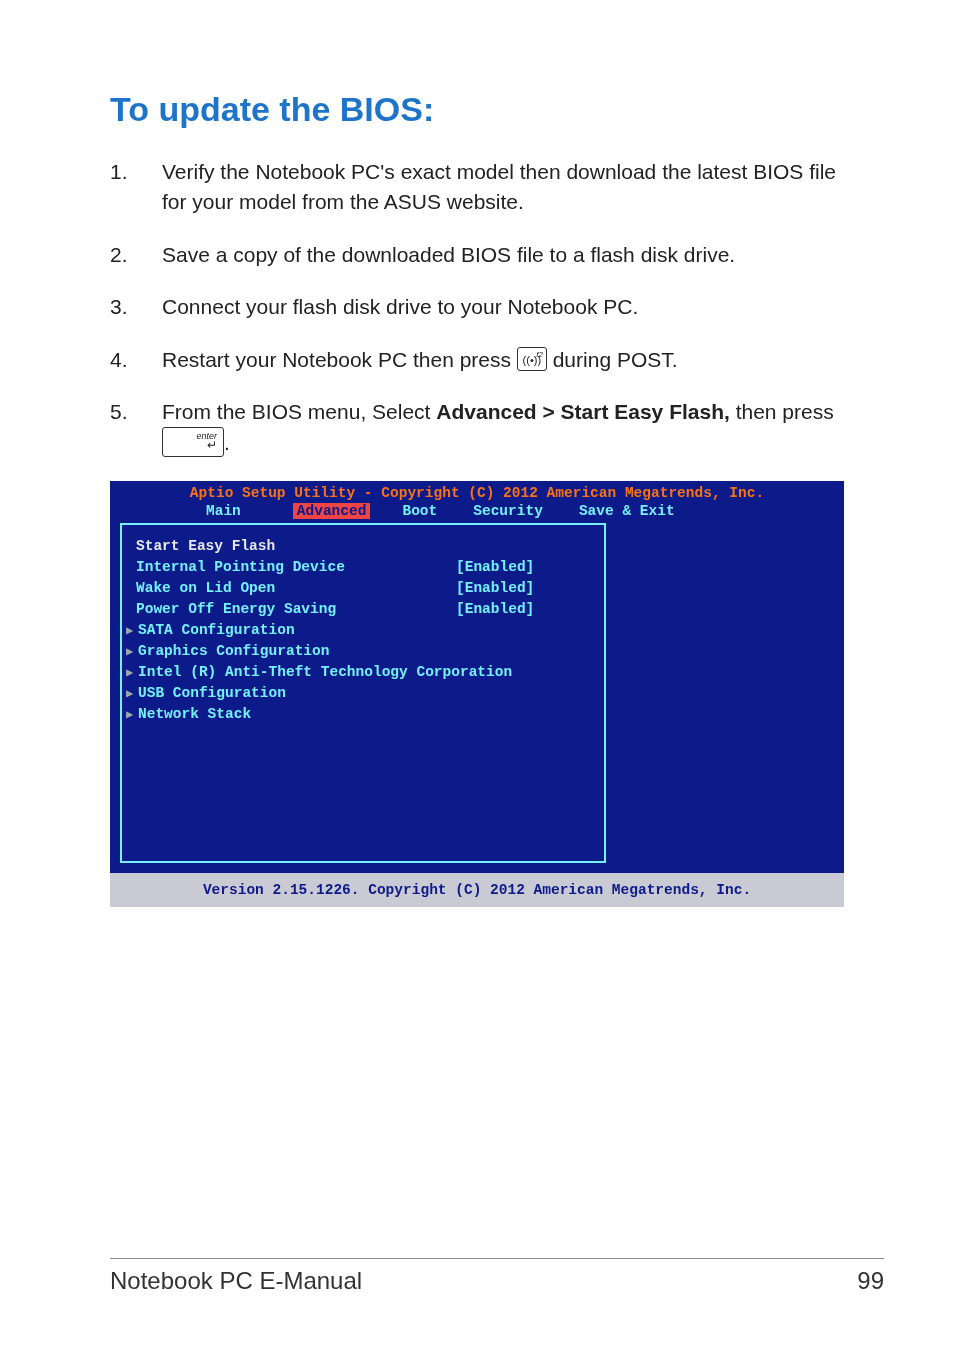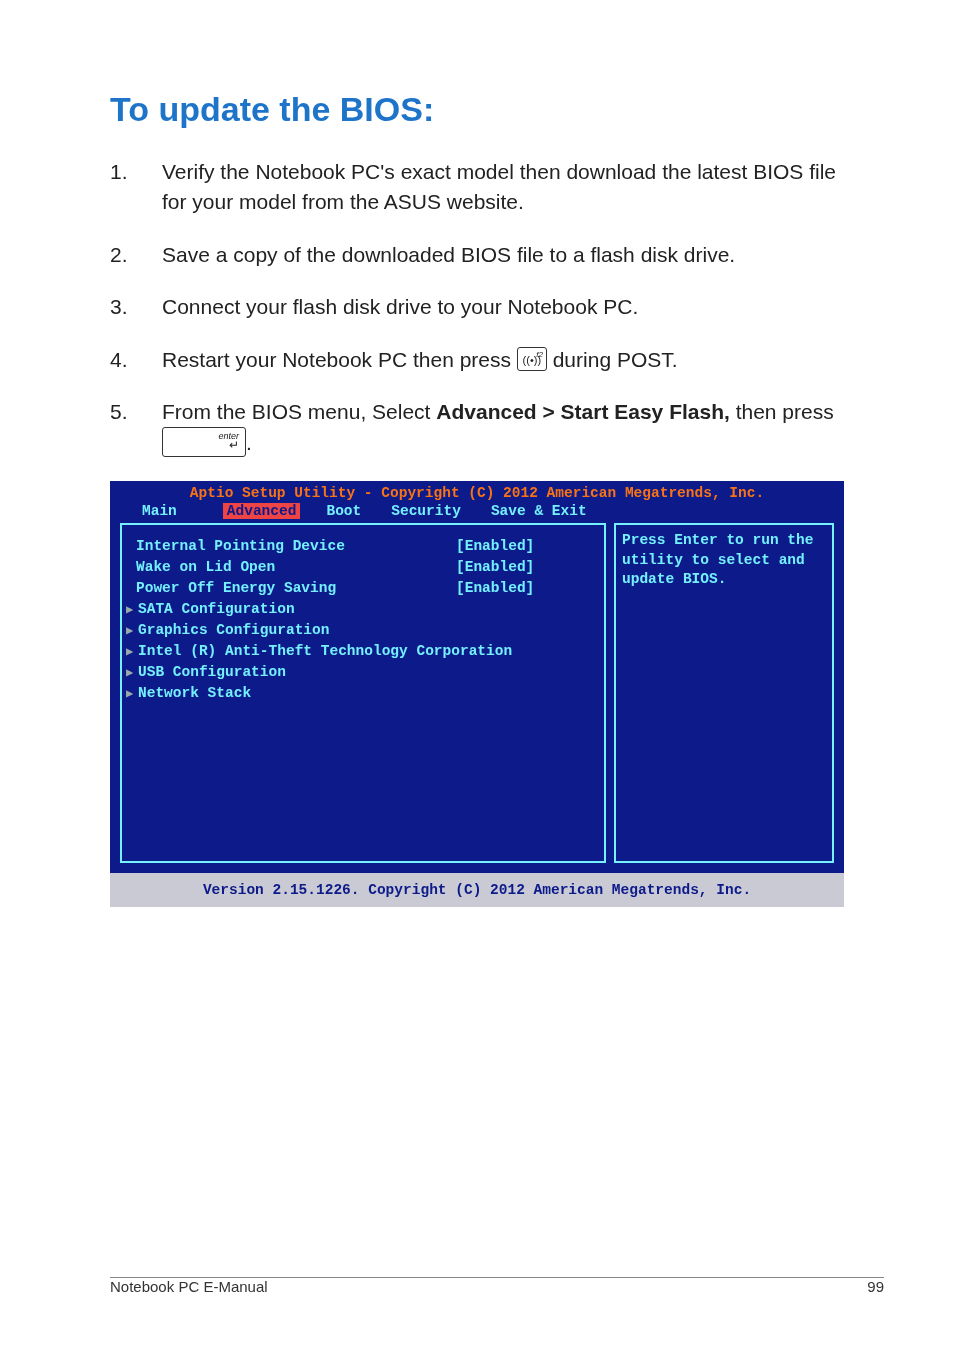--- a/index.html
+++ b/index.html
@@ -48,21 +48,21 @@
       padding: 0 4px;
       font-size: 10px;
       vertical-align: middle;
       position: relative;
       top: -2px;
       background: #fff;
     }
     .keycap.f2 .sup { position: absolute; top: 1px; right: 3px; font-size: 8px; font-style: italic; margin-left: 36px; }
     .keycap.f2 .symbol { font-size: 11px; margin-top: 4px; }
     .keycap.enter {
-      width: 84px;
+      width: 62px;
       height: 30px;
       vertical-align: middle;
     }
     .keycap.enter .lbl { position: absolute; top: 2px; right: 6px; font-size: 9px; font-style: italic; }
     .keycap.enter .arrow { position: absolute; bottom: 2px; right: 6px; font-size: 12px; }
     .bold { font-weight: 700; }
     .bios {
       margin: 12px 0 0 0;
       width: 100%;
       background: #0c1a8a;
@@ -72,22 +72,22 @@
       font-weight: bold;
       position: relative;
     }
     .bios-title {
       text-align: center;
       color: #f97316;
       padding: 4px 0 2px 0;
     }
     .bios-tabs {
       display: flex;
-      gap: 22px;
-      padding: 0 0 4px 28px;
+      gap: 28px;
+      padding: 0 0 4px 92px;
       color: #74f0ff;
     }
     .bios-tabs .tab { padding: 0 4px; }
     .bios-tabs .tab.active { background: #ef4444; color: #0c1a8a; margin-left: 20px; }
     .bios-body {
       display: flex;
       padding: 0 10px 10px 10px;
       gap: 8px;
     }
     .bios-main {
@@ -131,23 +131,24 @@
       text-align: center;
       padding: 9px 0;
       font-weight: bold;
     }
     .page-footer {
       position: absolute;
       left: 110px;
       right: 70px;
       bottom: 50px;
       border-top: 1px solid #888;
+      padding-top: 8px;
       display: flex;
       justify-content: space-between;
-      font-size: 15px;
+      font-size: 24px;
       color: #333;
     }
   </style>
 </head>
 <body>
 
 <div class="page">
   <h2 class="heading">To update the BIOS:</h2>
 
   <ol class="steps">
@@ -191,20 +192,24 @@
     <div class="bios-tabs">
       <span class="tab">Main</span>
       <span class="tab active">Advanced</span>
       <span class="tab">Boot</span>
       <span class="tab">Security</span>
       <span class="tab">Save &amp; Exit</span>
     </div>
     <div class="bios-body">
       <div class="bios-main">
         <div class="opt-row">
+          <span class="lbl selected">Start Easy Flash</span>
+          <span class="val"></span>
+        </div>
+        <div class="opt-row">
           <span class="lbl">Internal Pointing Device</span>
           <span class="val">[Enabled]</span>
         </div>
         <div class="opt-row">
           <span class="lbl">Wake on Lid Open</span>
           <span class="val">[Enabled]</span>
         </div>
         <div class="opt-row">
           <span class="lbl">Power Off Energy Saving</span>
           <span class="val">[Enabled]</span>
@@ -224,21 +229,20 @@
         <div class="submenu">
             <span class="tri">▶</span>
             <span>USB Configuration</span>
           </div>
         <div class="submenu">
             <span class="tri">▶</span>
             <span>Network Stack</span>
           </div>
       </div>
       <div class="bios-help">
-        <div class="help-box">Press Enter to run the utility to select and update BIOS.</div>
       </div>
     </div>
     <div class="bios-footer">Version 2.15.1226. Copyright (C) 2012 American Megatrends, Inc.</div>
   </div>
 </div>
 
 <div class="page-footer">
   <span>Notebook PC E-Manual</span>
   <span>99</span>
 </div>

